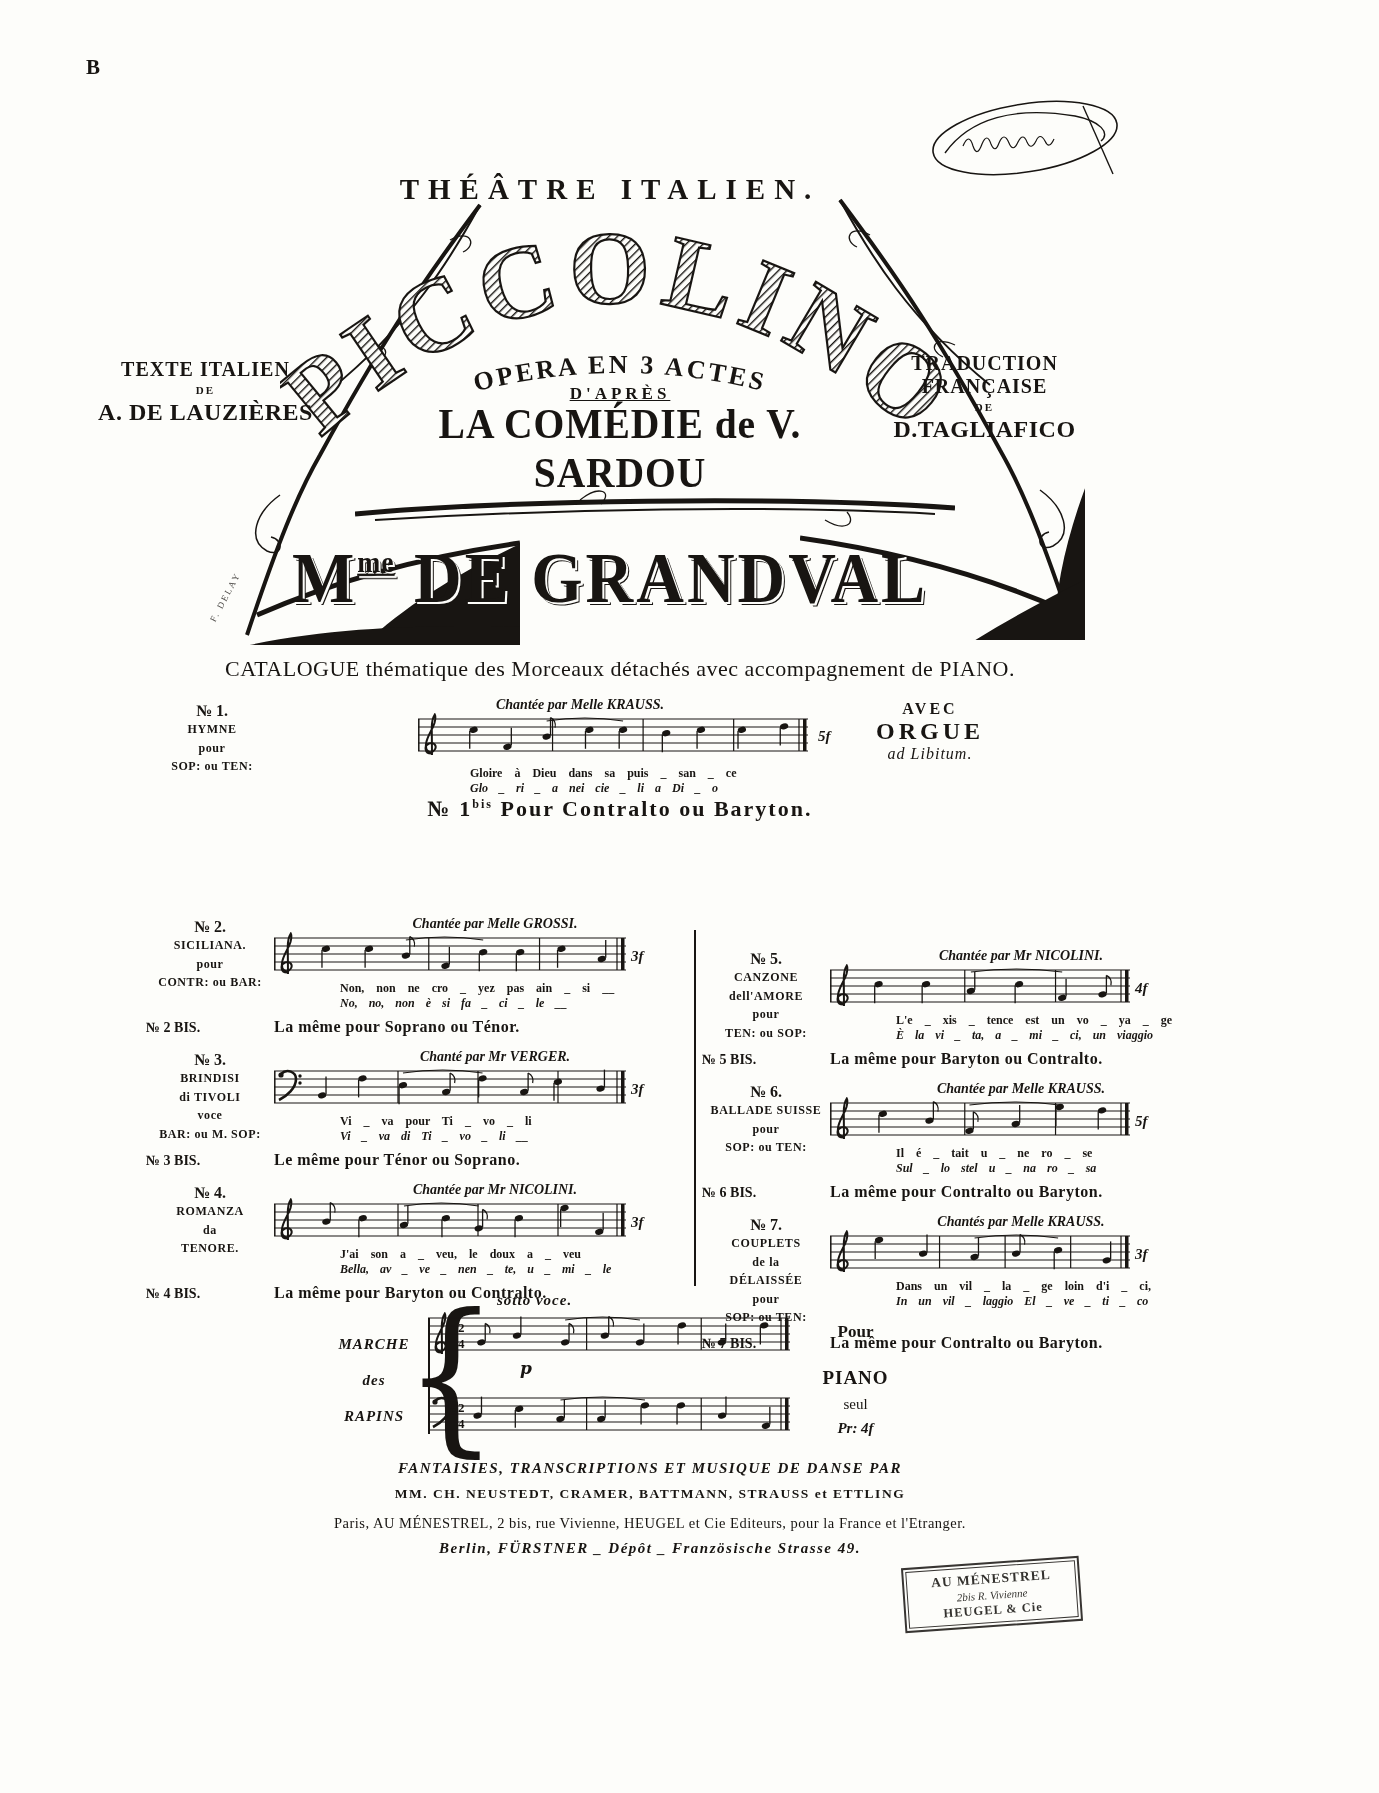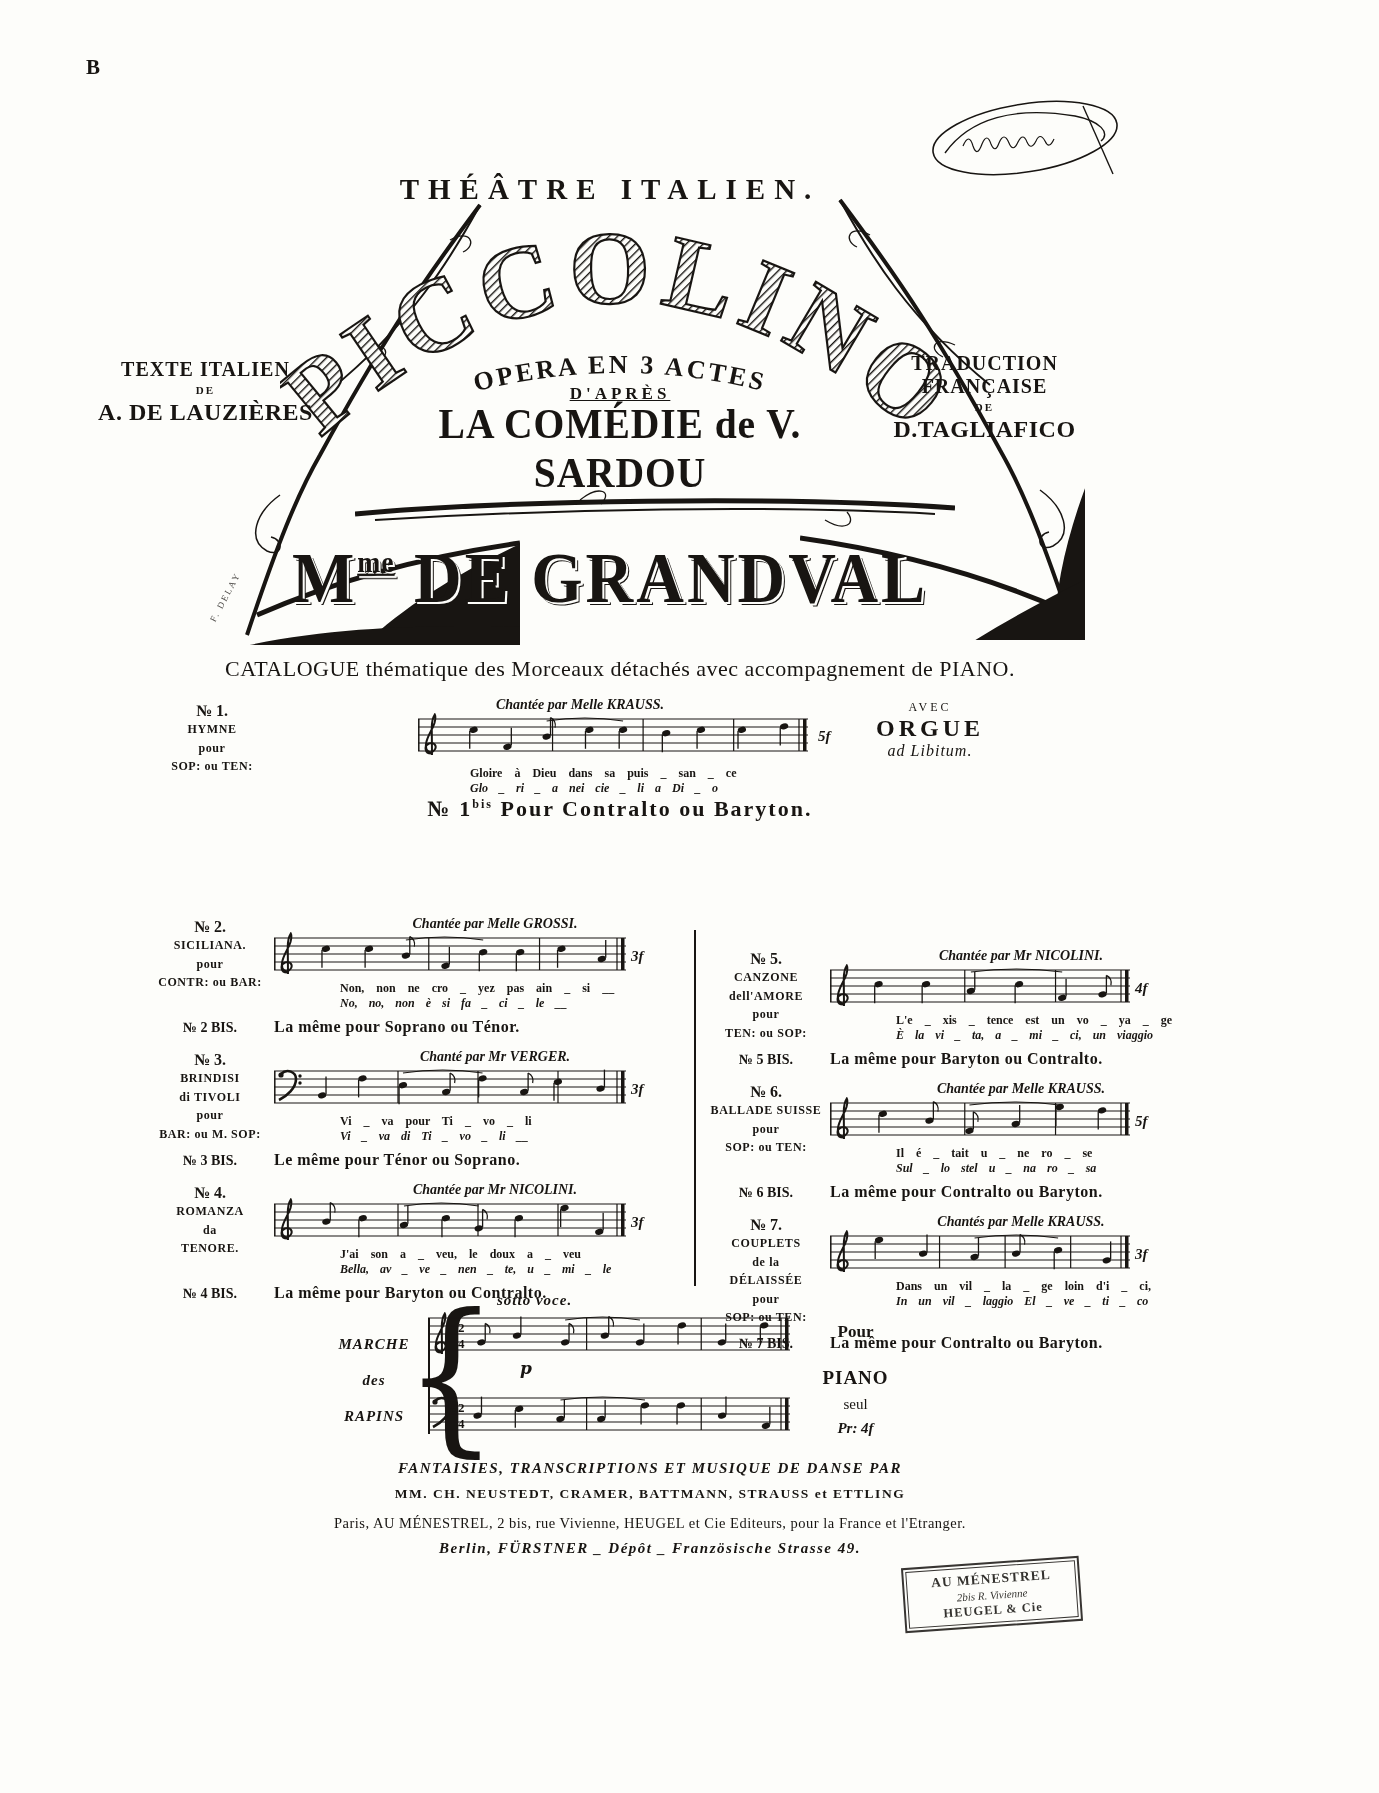--- a/index.html
+++ b/index.html
@@ -31,26 +31,26 @@
   .lyr-it{font-weight:bold;font-style:italic;font-size:12px;word-spacing:8px;}
 
   .piece-block{margin-bottom:9px;}
   .piece-row{display:flex;align-items:flex-start;}
   .piece-label{width:128px;flex:none;text-align:center;padding-top:2px;}
   .piece-main{flex:1;}
   .piece-main .sung-by{text-align:center;padding-left:30px;}
   .staff-row{display:flex;align-items:center;}
   .lyrics{padding-left:66px;margin-top:1px;}
   .bis-row{display:flex;align-items:baseline;margin:7px 0 13px;}
-  .bis-num{width:128px;flex:none;text-align:center;font-weight:bold;font-size:14px;}
+  .bis-num{width:128px;flex:none;text-align:left;font-weight:bold;font-size:14px;}
   .bis-text{font-weight:bold;font-size:16px;letter-spacing:.5px;}
 
   .no1bis{font-size:22px;font-weight:bold;letter-spacing:2px;}
   .no1bis sup{font-size:55%;}
-  .avec{font-size:12px;font-weight:normal;letter-spacing:3px;}
+  .avec{font-size:16px;font-weight:bold;letter-spacing:3px;}
   .orgue{font-size:24px;font-weight:bold;letter-spacing:4px;}
   .adlib{font-size:16px;font-style:italic;letter-spacing:1px;}
 
   .marche-label{font-weight:bold;font-size:15px;letter-spacing:1px;line-height:2.4;font-style:italic;}
   .brace{font-size:148px;line-height:1;transform:scaleY(1.12);font-family:"DejaVu Serif",serif;}
   .tempo{font-style:italic;font-weight:bold;font-size:15px;letter-spacing:1px;}
   .dynamic{font-style:italic;font-weight:bold;font-size:17px;font-family:"DejaVu Serif",serif;}
   .piano-block div{margin-bottom:7px;}
   .pour-l{font-weight:bold;font-size:17px;}
   .piano-l{font-weight:bold;font-size:19px;letter-spacing:1px;margin-top:25px;}
@@ -314,21 +314,21 @@
       <div class="bis-num">№ 2 BIS.</div>
       <div class="bis-text">La même pour Soprano ou Ténor.</div>
     </div>
   </div>
       <div class="piece-block">
     <div class="piece-row">
       <div class="piece-label">
         <div class="piece-number">№ 3.</div>
         <div class="piece-name pre">BRINDISI
 di TIVOLI
-pour
+voce
 BAR: ou M. SOP:</div>
       </div>
       <div class="piece-main">
         <div class="sung-by">Chanté par Mr VERGER.</div>
         <div class="staff-row">
           <svg width="352" height="48" viewBox="0 0 352 48">
                 <line x1="0" y1="6" x2="352" y2="6" stroke="#181512" stroke-width="1.1"></line>
                 <line x1="0" y1="14" x2="352" y2="14" stroke="#181512" stroke-width="1.1"></line>
                 <line x1="0" y1="22" x2="352" y2="22" stroke="#181512" stroke-width="1.1"></line>
                 <line x1="0" y1="30" x2="352" y2="30" stroke="#181512" stroke-width="1.1"></line>

